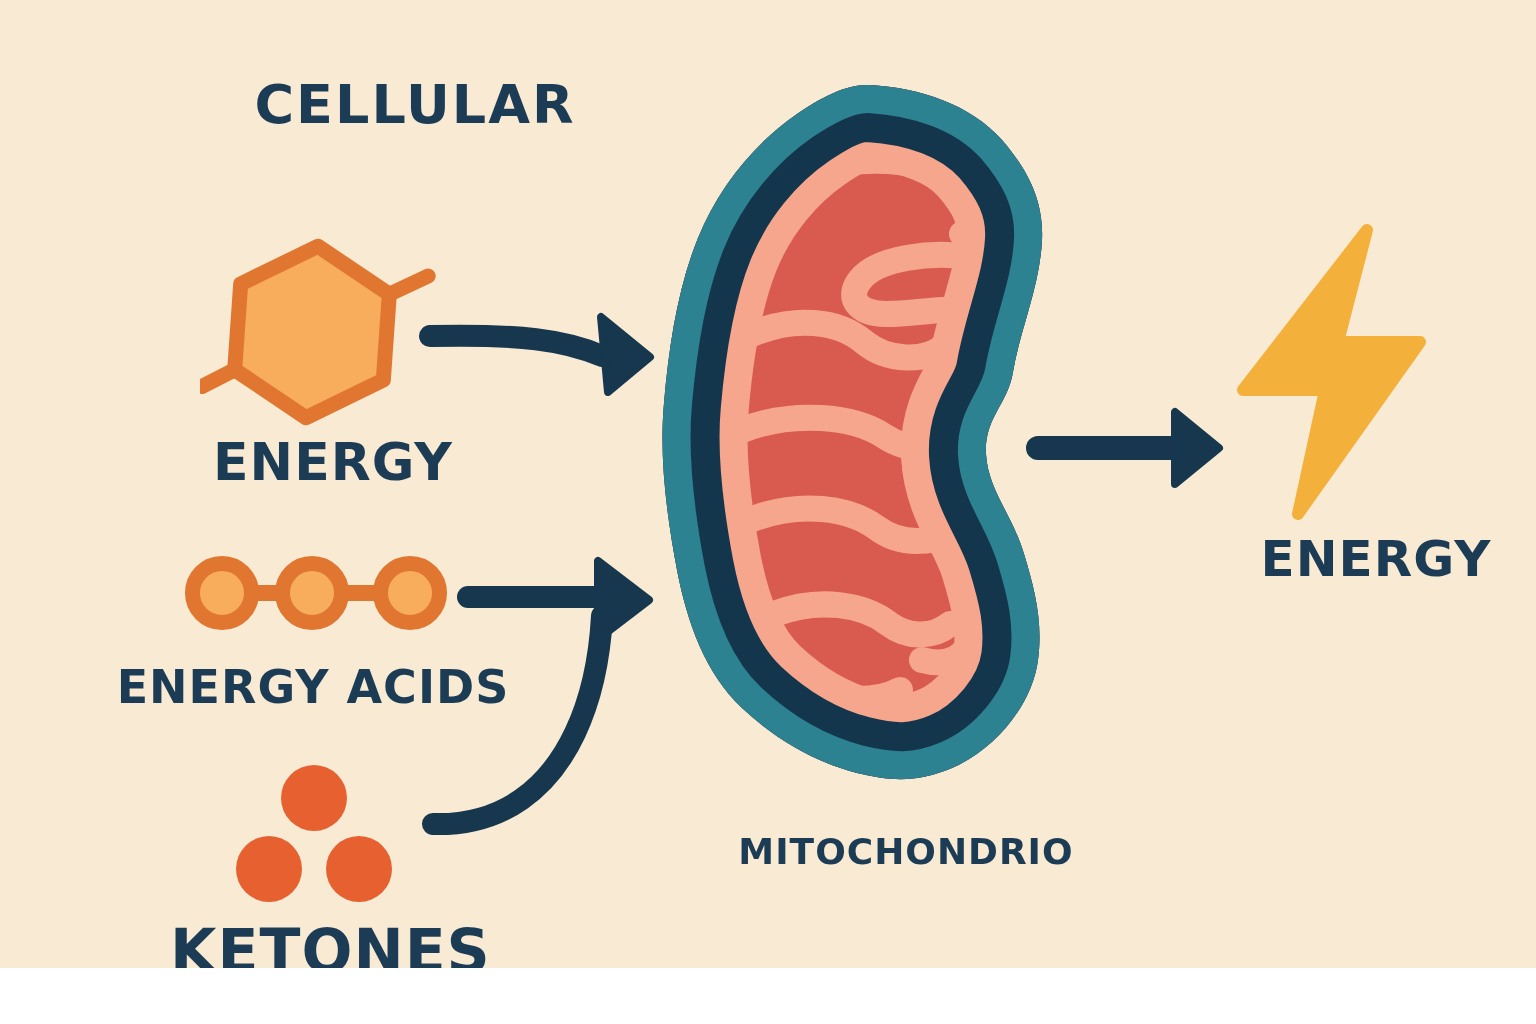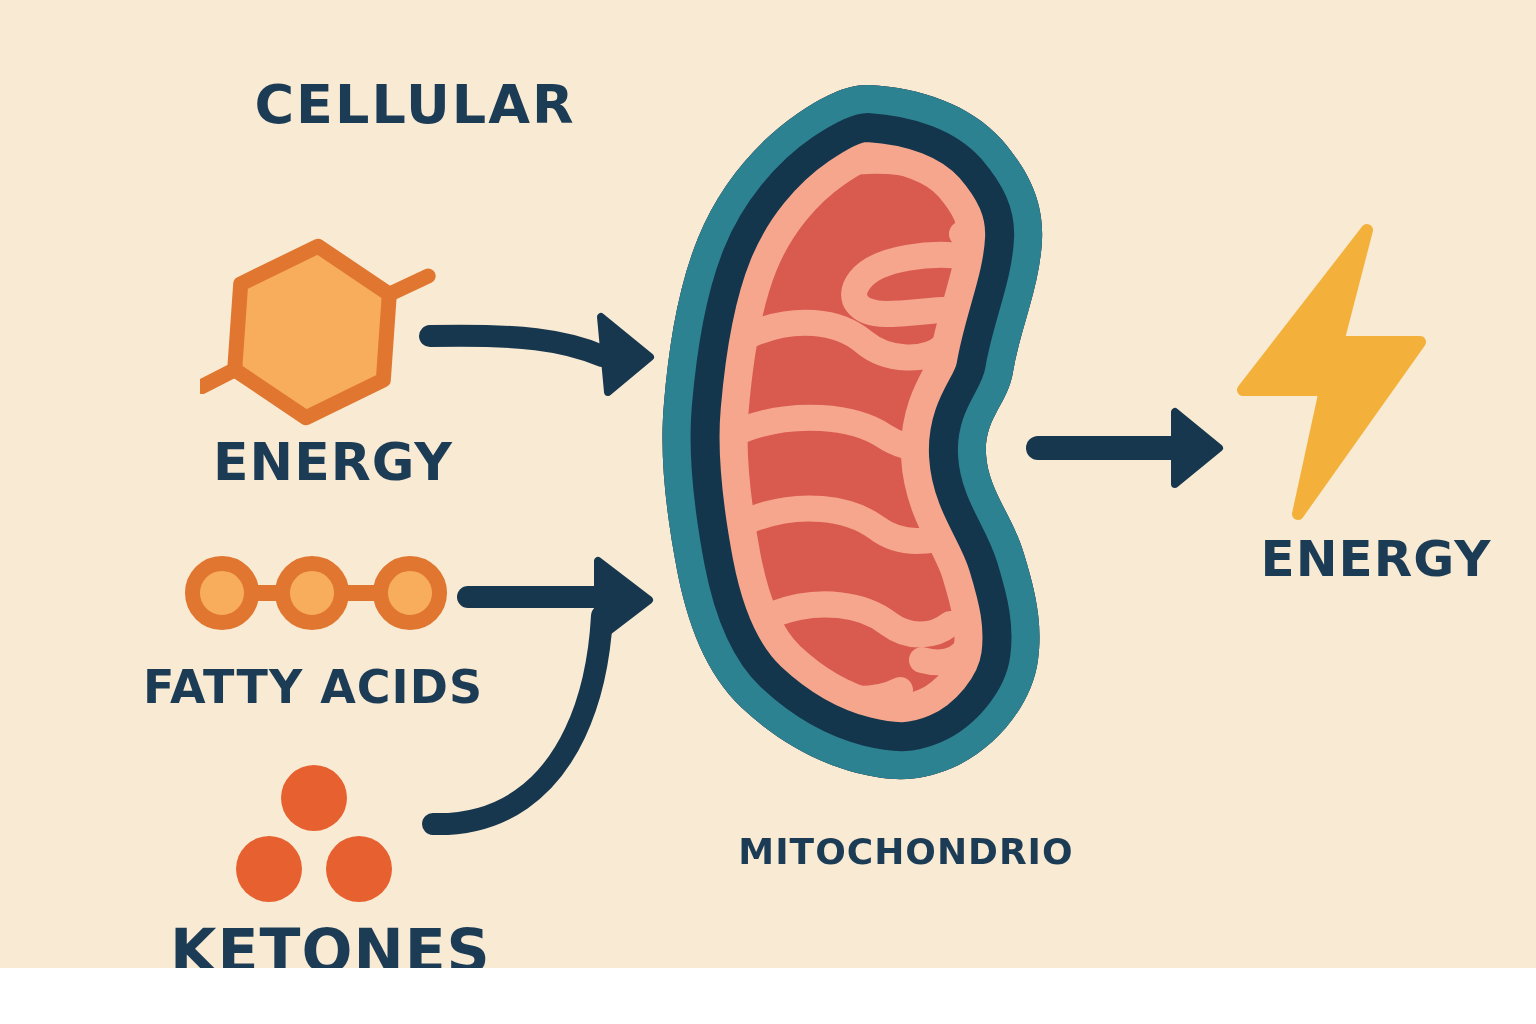--- a/index.html
+++ b/index.html
@@ -47,21 +47,21 @@
     </g>
   </svg>
   <div id="glucose-label" class="label">ENERGY</div>
 
   <svg class="abs" style="left:170px;top:548px;" width="290" height="95" viewBox="0 0 290 95">
     <line x1="52" y1="45" x2="240" y2="45" stroke="#e0762f" stroke-width="16"></line>
     <circle cx="52" cy="45" r="29.5" fill="#f7ad5c" stroke="#e0762f" stroke-width="15"></circle>
     <circle cx="142" cy="45" r="29.5" fill="#f7ad5c" stroke="#e0762f" stroke-width="15"></circle>
     <circle cx="240" cy="45" r="29.5" fill="#f7ad5c" stroke="#e0762f" stroke-width="15"></circle>
   </svg>
-  <div id="fatty-label" class="label">FATTY ACIDS</div>
+  <div id="fatty-label" class="label">ENERGY ACIDS</div>
 
   <svg class="abs" style="left:222px;top:758px;" width="185" height="155" viewBox="0 0 185 155">
     <circle cx="92" cy="40" r="33" fill="#e7602f"></circle>
     <circle cx="47" cy="111" r="33" fill="#e7602f"></circle>
     <circle cx="137" cy="111" r="33" fill="#e7602f"></circle>
   </svg>
   <div id="ketones-label" class="label">KETONES</div>
 
   <svg class="abs" style="left:622px;top:62px;" width="470" height="740" viewBox="0 0 470 740">
     <defs>

